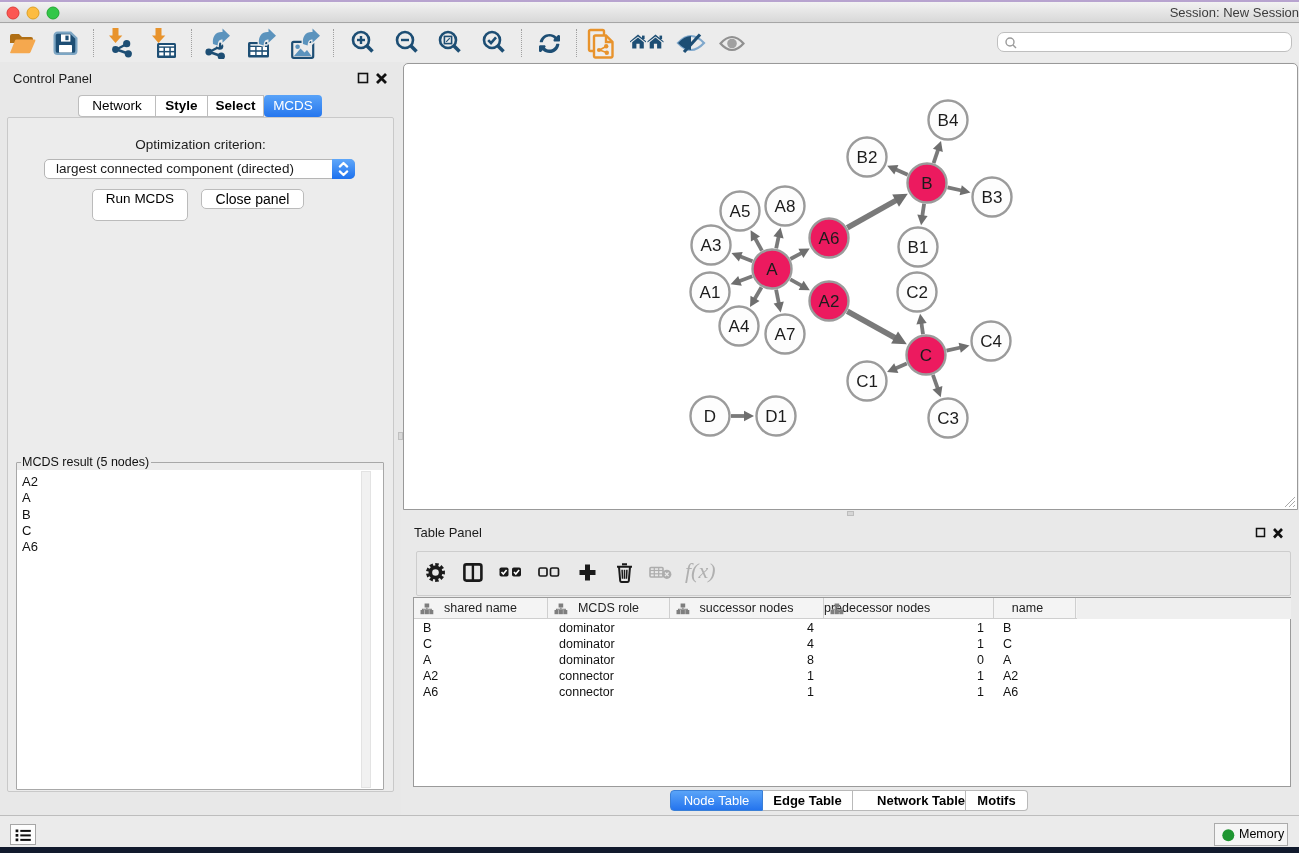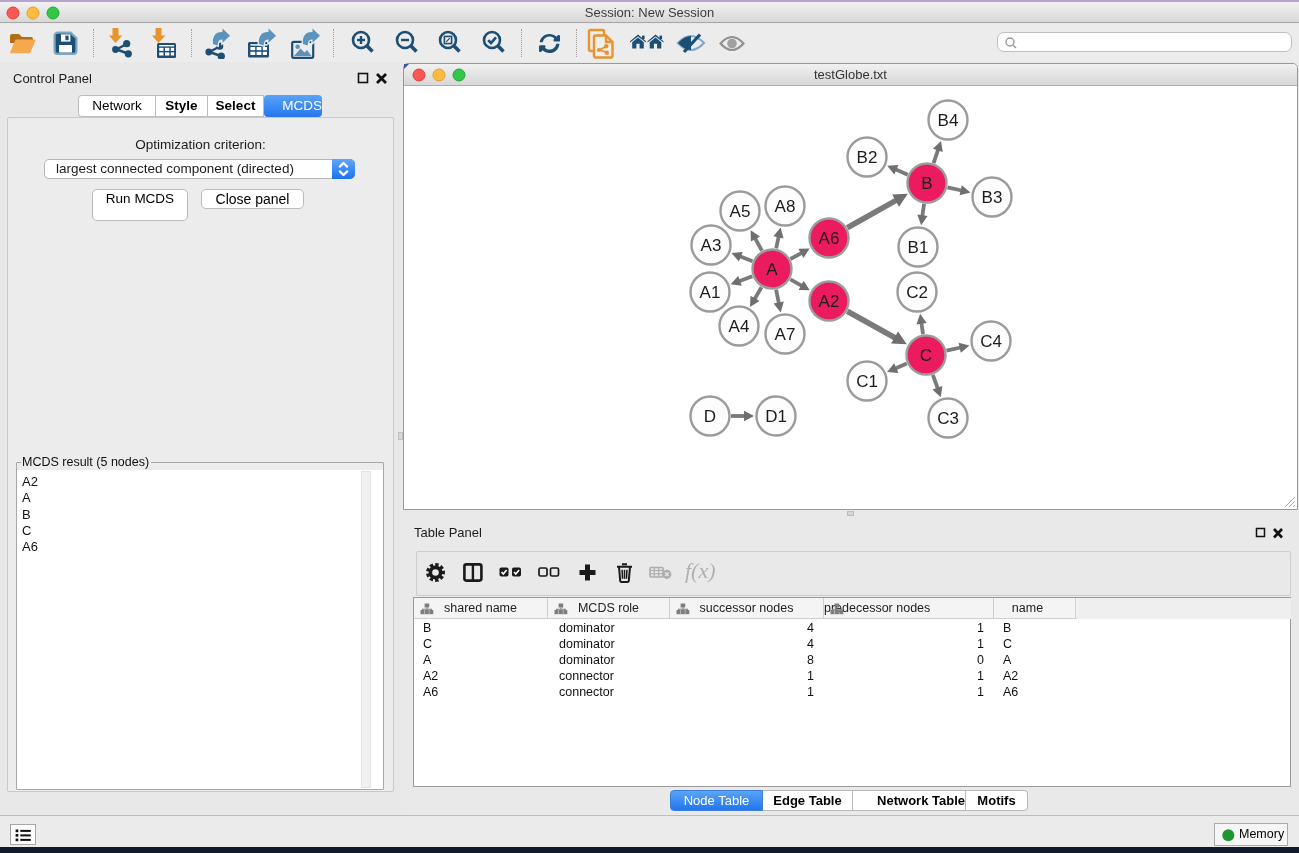--- a/index.html
+++ b/index.html
@@ -5,21 +5,21 @@
 .abs{position:absolute}
 .vsep{position:absolute;top:29px;height:28px;width:0;border-left:1px dotted #a0a0a0}
 </style></head><body>
 <div class="abs" style="left:0;top:0;width:1299px;height:1.5px;background:#b7a3cf"></div>
 <div class="abs" style="left:0;top:2px;width:1299px;height:21px;background:linear-gradient(#f2f2f2,#d8d8d8);border-bottom:1px solid #a6a6a6">
   <svg style="position:absolute;left:0;top:0" width="70" height="23">
       <circle cx="13" cy="11" r="6" fill="#fc5753" stroke="#df3e39" stroke-width="1"></circle>
       <circle cx="33" cy="11" r="6" fill="#fdbc40" stroke="#dfa023" stroke-width="1"></circle>
       <circle cx="53" cy="11" r="6" fill="#33c748" stroke="#23a732" stroke-width="1"></circle>
     </svg>
-  <div style="text-align:center;font-size:13px;color:#3c3c3c;line-height:21px">Session: New Session</div>
+  <div style="text-align:right;font-size:13px;color:#3c3c3c;line-height:21px">Session: New Session</div>
 </div>
 <div class="abs" style="left:0;top:24px;width:1299px;height:38px;background:#ececec"></div>
 <svg style="position:absolute;left:9px;top:30px" width="27" height="27">
     <path d="M1 6 a2 2 0 0 1 2 -2 h7 l3 3 h9 a2 2 0 0 1 2 2 v4 h-23 z" fill="#b06f15"></path>
     <path d="M1 23 L6 10.5 a1.5 1.5 0 0 1 1.4 -1 H25.4 a1 1 0 0 1 .9 1.4 L21.6 22 a2 2 0 0 1 -1.8 1.2 H2 a1 1 0 0 1 -1 -1 z" fill="#f5a84e"></path>
   </svg>
 <svg style="position:absolute;left:52px;top:30px" width="27" height="27">
     <path d="M2.6 5.6 a3 3 0 0 1 3 -3 h13 L24.4 8.3 V20.9 a3 3 0 0 1 -3 3 H5.6 a3 3 0 0 1 -3 -3 z" fill="#1d4e74" stroke="#7da6c4" stroke-width="2.2"></path>
     <rect x="9" y="4.4" width="9.4" height="7.2" fill="#fff"></rect>
     <rect x="13.4" y="5.6" width="3.2" height="4.6" fill="#1d4e74"></rect>
@@ -151,21 +151,21 @@
 <div class="abs" style="left:0;top:62px;width:401px;height:753px;background:#e8e8e8"></div>
 <div class="abs" style="left:13px;top:71px;font-size:13px;color:#1c1c1c">Control Panel</div>
 <svg class="abs" style="left:357px;top:72px" width="34" height="13">
   <rect x="1.5" y="1.5" width="9" height="9" fill="none" stroke="#111" stroke-width="1.6"></rect>
   <path d="M20 2 L29 11 M29 2 L20 11" stroke="#111" stroke-width="2.8"></path>
 </svg>
 <div class="abs" style="left:78px;top:95px;height:22px;display:flex;font-size:13.5px">
   <div style="width:77px;border:1px solid #bdbdbd;border-right:none;border-radius:4px 0 0 4px;background:#fff;text-align:center;line-height:20px;font-weight:400">Network</div>
   <div style="width:53px;border:1px solid #bdbdbd;background:#fff;text-align:center;line-height:20px;font-weight:700">Style</div>
   <div style="width:56px;border:1px solid #bdbdbd;border-left:none;background:#fff;text-align:center;line-height:20px;font-weight:700">Select</div>
-  <div style="width:58px;border-radius:4px;background:linear-gradient(#59a3f8,#2576ee);color:#fff;text-align:right;line-height:22px">MCDS</div>
+  <div style="width:58px;border-radius:4px;background:linear-gradient(#59a3f8,#2576ee);color:#fff;text-align:center;line-height:22px">MCDS</div>
 </div>
 <div class="abs" style="left:7px;top:117px;width:387px;height:675px;background:#ececec;border:1px solid #c9c9c9;border-radius:2px"></div>
 <div class="abs" style="left:7px;top:137px;width:387px;text-align:center;font-size:13.5px;color:#1c1c1c">Optimization criterion:</div>
 <div class="abs" style="left:44px;top:159px;width:311px;height:20px;background:#fff;border:1px solid #b5b5b5;border-radius:5px">
   <div style="position:absolute;left:11px;top:0;line-height:18px;font-size:13.5px;color:#1a1a1a">largest connected component (directed)</div>
   <div style="position:absolute;right:-1px;top:-1px;width:23px;height:20px;border-radius:0 5px 5px 0;background:linear-gradient(#5fa7f9,#1d71ee)">
     <svg width="23" height="20">
         <path d="M7.8 7.6 L11.5 4 L15.2 7.6 M7.8 12.4 L11.5 16 L15.2 12.4" fill="none" stroke="#fff" stroke-width="2.2" stroke-linecap="round" stroke-linejoin="round"></path>
       </svg>
   </div>
@@ -174,29 +174,20 @@
 <div class="abs" style="left:201px;top:189px;width:103px;height:20px;background:#fff;border:1px solid #bbb;border-radius:5px;text-align:center;line-height:18px;font-size:14px">Close panel</div>
 <fieldset class="abs" style="left:16px;top:455px;width:368px;height:335px;border:1px solid #a8a8a8;border-radius:1px">
   <legend style="font-size:12.5px;margin-left:4px;padding:0 2px 0 1px;color:#111">MCDS result (5 nodes)</legend>
 </fieldset>
 <div class="abs" style="left:17px;top:470px;width:366px;height:319px;background:#fff">
   <div style="position:absolute;left:344px;top:1px;width:10px;height:317px;background:#f1f1f1;border:1px solid #e3e3e3"></div>
   <div style="position:absolute;left:5px;top:4px;font-size:13px;line-height:16.3px;color:#111">A2<br>A<br>B<br>C<br>A6</div>
 </div>
 
 <div class="abs" style="left:403px;top:63px;width:895px;height:447px;border:1px solid #999;border-radius:5px 5px 0 0;background:#fff">
-  <div style="position:absolute;left:0;top:0;right:0;height:22px;background:linear-gradient(#f1f1f1,#d7d7d7);border-bottom:1px solid #aeaeae;border-radius:5px 5px 0 0">
-    <svg style="position:absolute;left:0;top:0" width="80" height="22">
-        <path d="M0 5 L0 0 L5 0 Z" fill="#3458a8"></path>
-        <circle cx="15" cy="11" r="6" fill="#fc5753" stroke="#df3e39" stroke-width="1"></circle>
-        <circle cx="35" cy="11" r="6" fill="#fdbc40" stroke="#dfa023" stroke-width="1"></circle>
-        <circle cx="55" cy="11" r="6" fill="#33c748" stroke="#23a732" stroke-width="1"></circle>
-      </svg>
-    <div style="text-align:center;font-size:13px;color:#333;line-height:22px">testGlobe.txt</div>
-  </div>
   <svg style="position:absolute;right:1px;bottom:1px" width="13" height="13">
       <g stroke="#a9a9a9" stroke-width="1">
         <line x1="2" y1="12" x2="12" y2="2"></line>
         <line x1="6" y1="12" x2="12" y2="6"></line>
         <line x1="10" y1="12" x2="12" y2="10"></line>
       </g>
     </svg>
 </div>
 <svg style="position:absolute;left:405px;top:86px" width="891" height="423" viewBox="405 86 891 423" font-family="Liberation Sans, sans-serif">
     <line x1="761.9" y1="250.6" x2="755.0" y2="238.1" stroke="#7a7a7a" stroke-width="3.8"></line>

